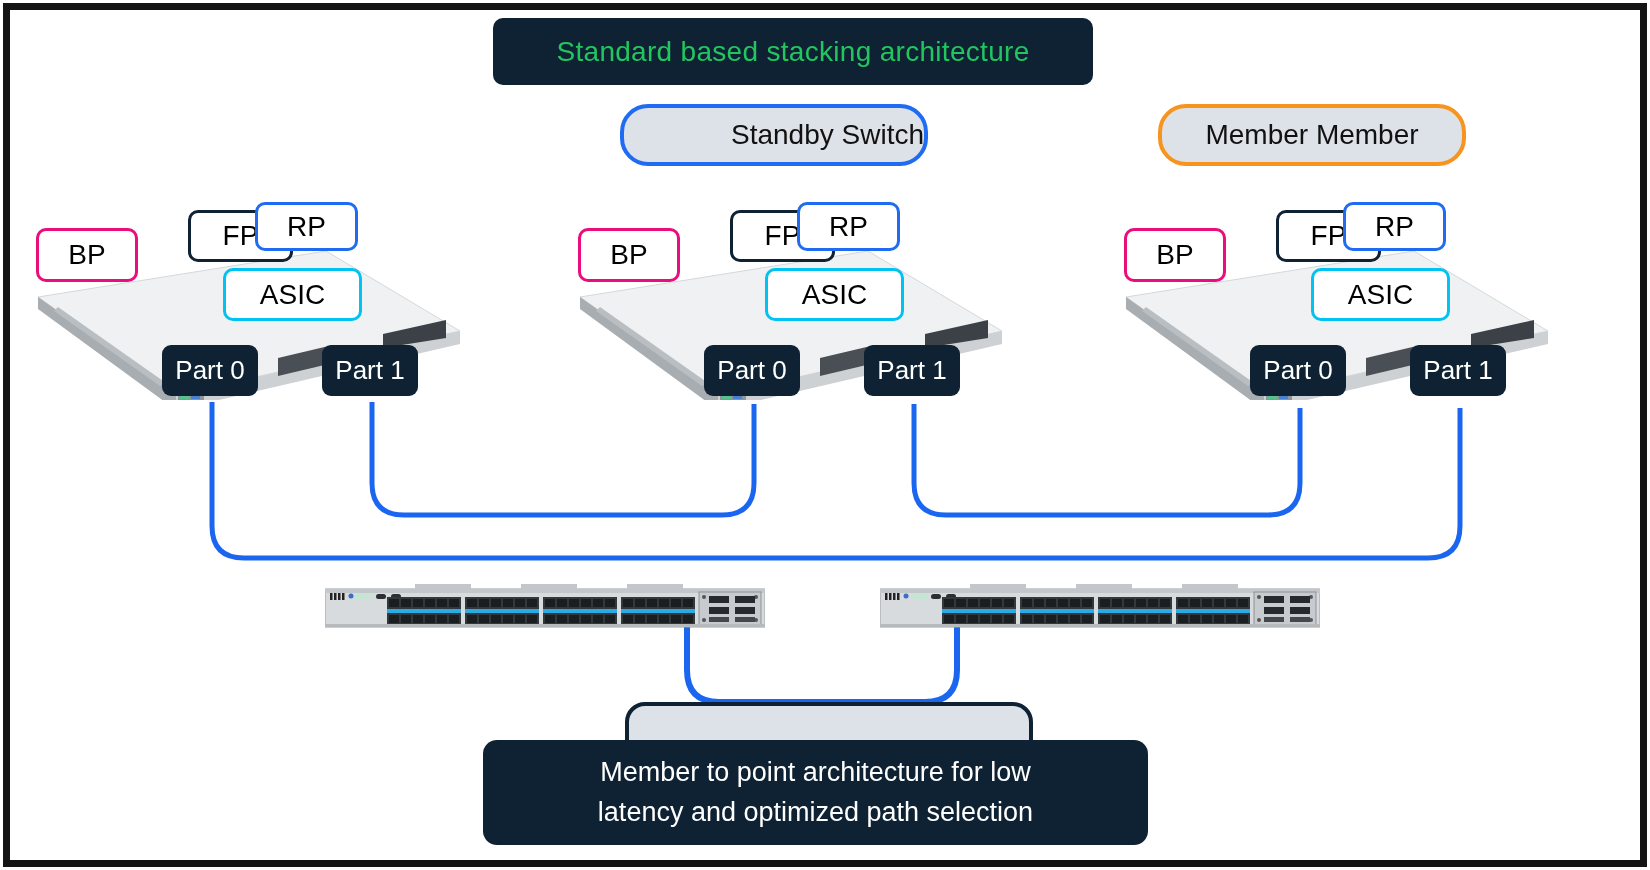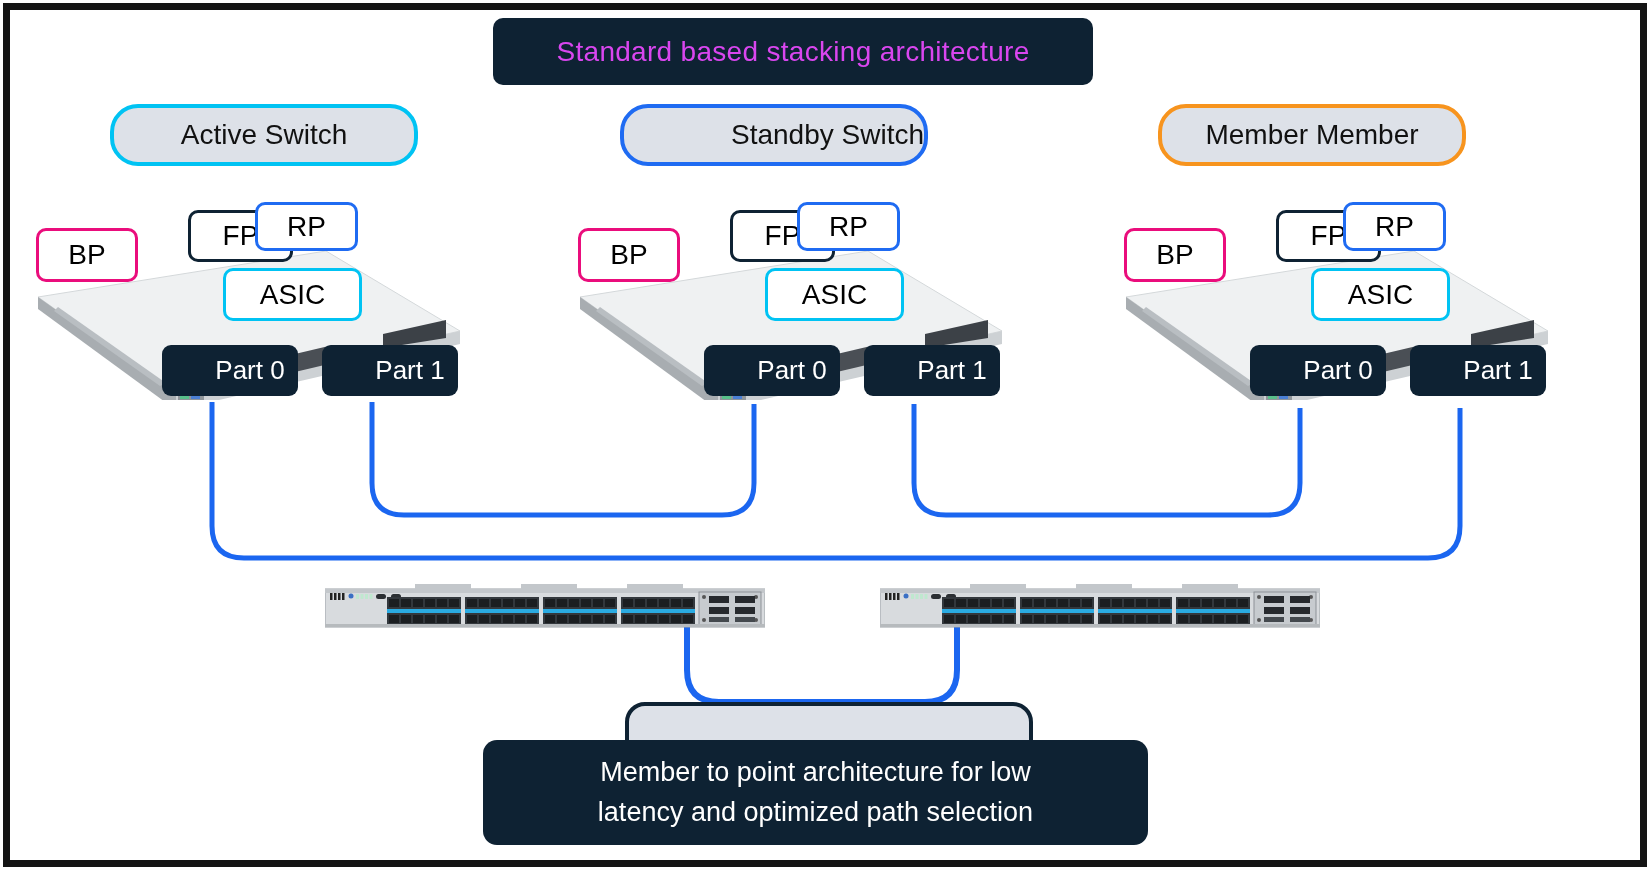--- a/index.html
+++ b/index.html
@@ -3,41 +3,41 @@
 <meta charset="utf-8">
 <style>
   html,body{margin:0;padding:0;background:#ffffff;}
   body{font-family:"Liberation Sans", sans-serif;}
   #canvas{position:relative;width:1650px;height:870px;background:#ffffff;overflow:hidden;}
   .frame{position:absolute;inset:3px;border:7px solid #141414;z-index:10;pointer-events:none;}
 
   
   .title-banner{position:absolute;left:493px;top:18px;width:600px;height:67px;background:#0e2233;
     border-radius:10px;display:flex;align-items:center;justify-content:center;z-index:3;}
-  .title-banner span{color:#d946ef;font-size:28px;letter-spacing:.3px;}
+  .title-banner span{color:#22c55e;font-size:28px;letter-spacing:.3px;}
 
   
   .switch-group{position:absolute;top:190px;width:440px;height:215px;}
   .g1{left:28px;} .g2{left:570px;} .g3{left:1116px;}
 
   .name-pill{position:absolute;top:-86px;height:54px;width:300px;background:#dde1e8;
     border:4px solid #888;border-radius:28px;display:flex;align-items:center;justify-content:center;z-index:3;}
   .g1 .name-pill{left:82px;} .g2 .name-pill{left:50px;justify-content:flex-end;} .g3 .name-pill{left:42px;}
   .name-pill span{font-size:28px;color:#111;}
 
   .comp-label{position:absolute;background:#ffffff;border:3px solid #333;border-radius:10px;
     display:flex;align-items:center;justify-content:center;z-index:3;}
   .comp-label span{font-size:28px;color:#000;}
   .lbl-bp{left:8px;top:38px;width:96px;height:48px;}
   .lbl-fp{left:116px;top:20px;width:99px;height:46px;margin-left:44px;}
   .lbl-rp{left:227px;top:12px;width:97px;height:43px;}
   .lbl-asic{left:195px;top:78px;width:133px;height:47px;}
 
   .part-box{position:absolute;top:155px;width:96px;height:51px;background:#0e2233;border-radius:9px;
-    display:flex;align-items:center;justify-content:center;z-index:3;padding-left:40px;}
+    display:flex;align-items:center;justify-content:center;z-index:3;}
   .part-box span{color:#ffffff;font-size:26px;}
   .part-0{left:134px;} .part-1{left:294px;}
 
   .iso-switch{position:absolute;left:0;top:55px;z-index:1;}
 
   
   #cables{position:absolute;left:0;top:0;z-index:1;}
 
   
   .rack-switch{position:absolute;top:583px;z-index:2;}
@@ -61,23 +61,20 @@
   </div>
 
   <svg id="cables" width="1650" height="870" viewBox="0 0 1650 870">
     <path d="M 212 402 L 212 526 Q 212 558 244 558 L 1428 558 Q 1460 558 1460 526 L 1460 408" fill="none" stroke-width="5" style="stroke: rgb(27, 102, 240);"></path>
     <path d="M 372 402 L 372 483 Q 372 515 404 515 L 722 515 Q 754 515 754 483 L 754 404" fill="none" stroke-width="5" style="stroke: rgb(27, 102, 240);"></path>
     <path d="M 914 404 L 914 483 Q 914 515 946 515 L 1268 515 Q 1300 515 1300 483 L 1300 408" fill="none" stroke-width="5" style="stroke: rgb(27, 102, 240);"></path>
     <path d="M 687 624 L 687 670 Q 687 702 719 702 L 925 702 Q 957 702 957 670 L 957 624" fill="none" stroke-width="6" style="stroke: rgb(27, 102, 240);"></path>
   </svg>
 
   <div class="switch-group g1">
-    <div class="name-pill" style="border-color: rgb(0, 195, 243);">
-      <span>Active Switch</span>
-    </div>
 
     <svg class="iso-switch" width="440" height="155" viewBox="0 0 440 155">
       <polygon points="10,52 298,6 432,86 148,150" fill="#eff1f2" stroke="#d4d8da" stroke-width="1"></polygon>
       <polygon points="10,52 148,150 148,165 10,64" fill="#a8adb1"></polygon>
       <polygon points="148,150 432,86 432,99 148,165" fill="#cdd1d4"></polygon>
       <polygon points="250,113 305,100 305,118 250,131" fill="#4a4f55"></polygon>
       <polygon points="355,89 418,75 418,93 355,103" fill="#3c4147"></polygon>
       <rect x="150" y="140" width="26" height="16" fill="#8f959a"></rect>
       <rect x="152" y="148" width="9" height="6" fill="#58c08a"></rect>
       <rect x="163" y="148" width="9" height="6" fill="#4a7fd4"></rect>

